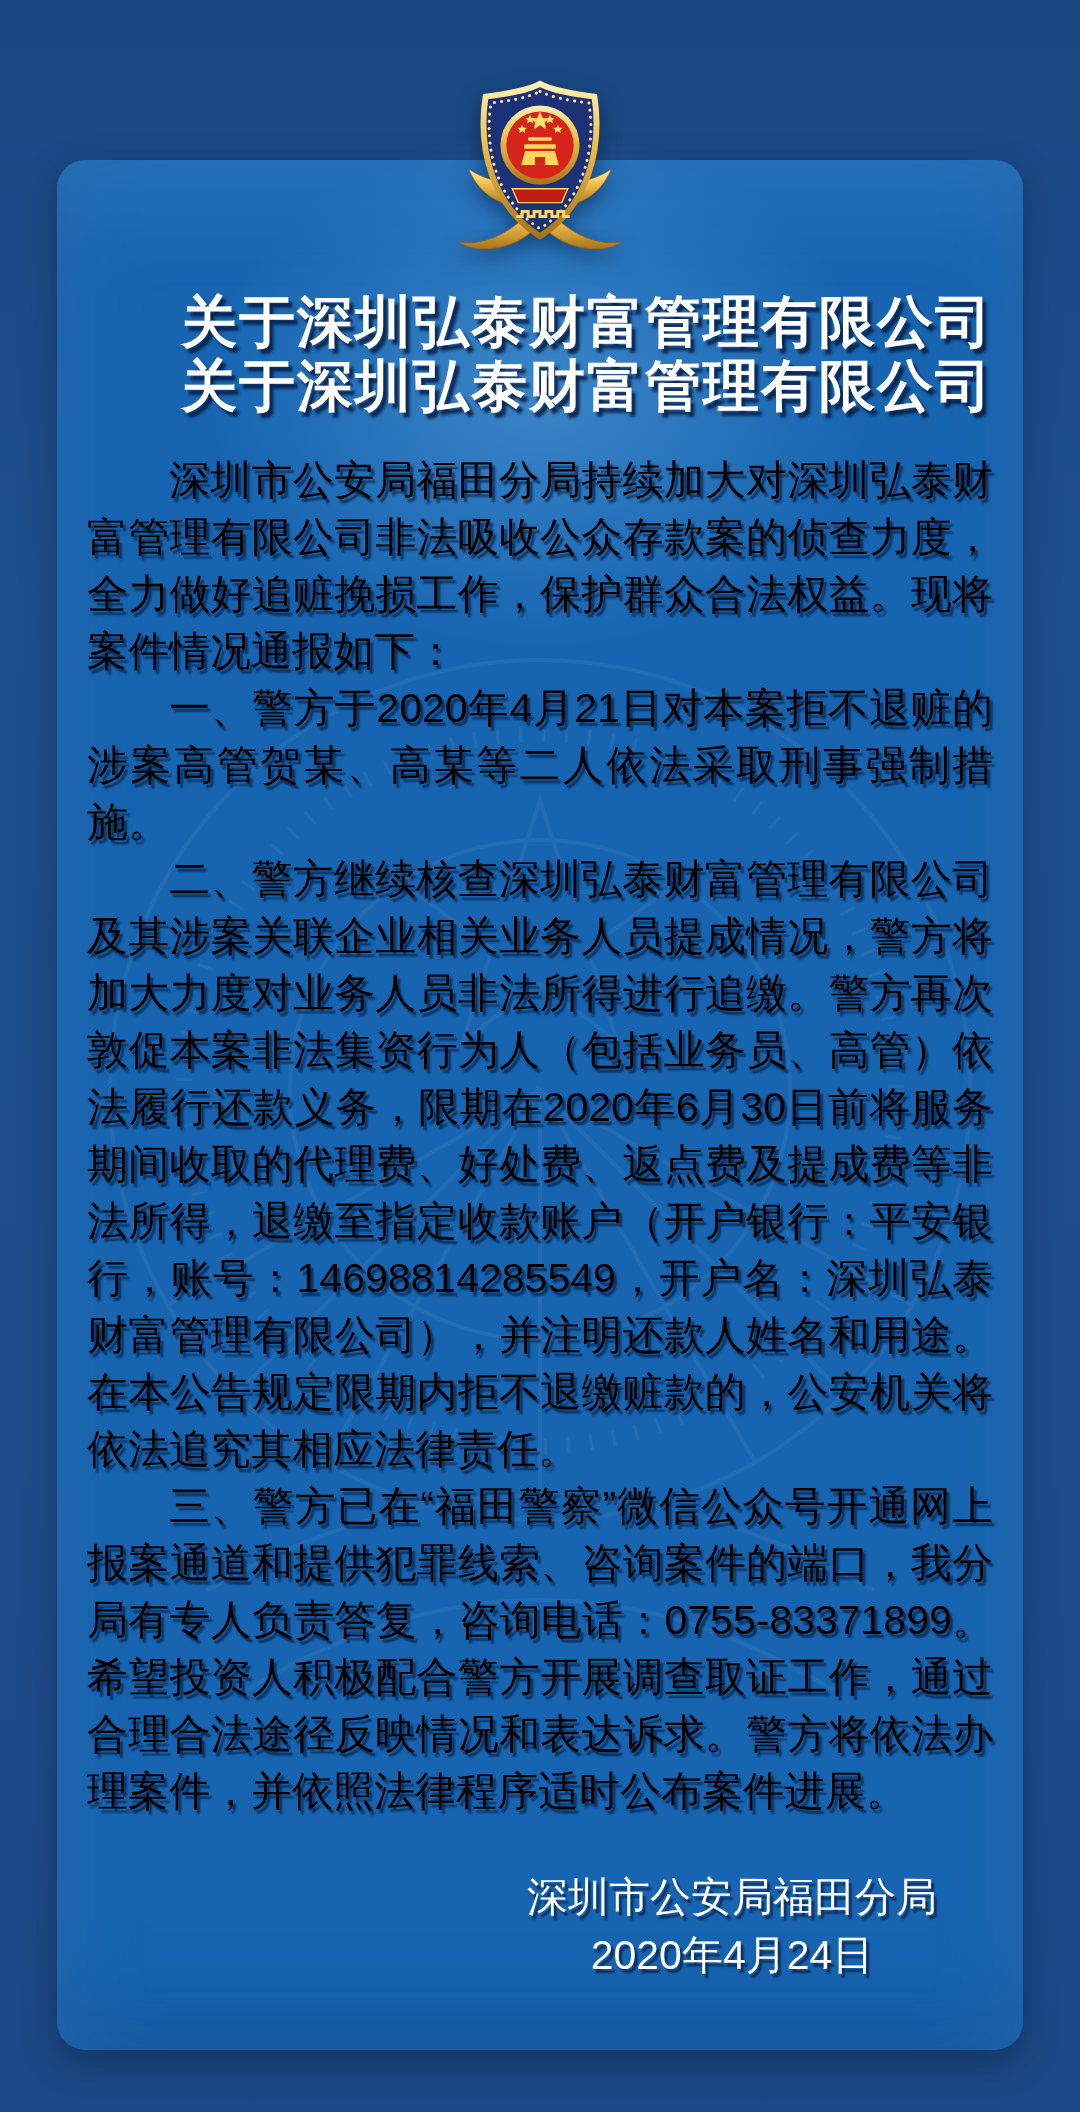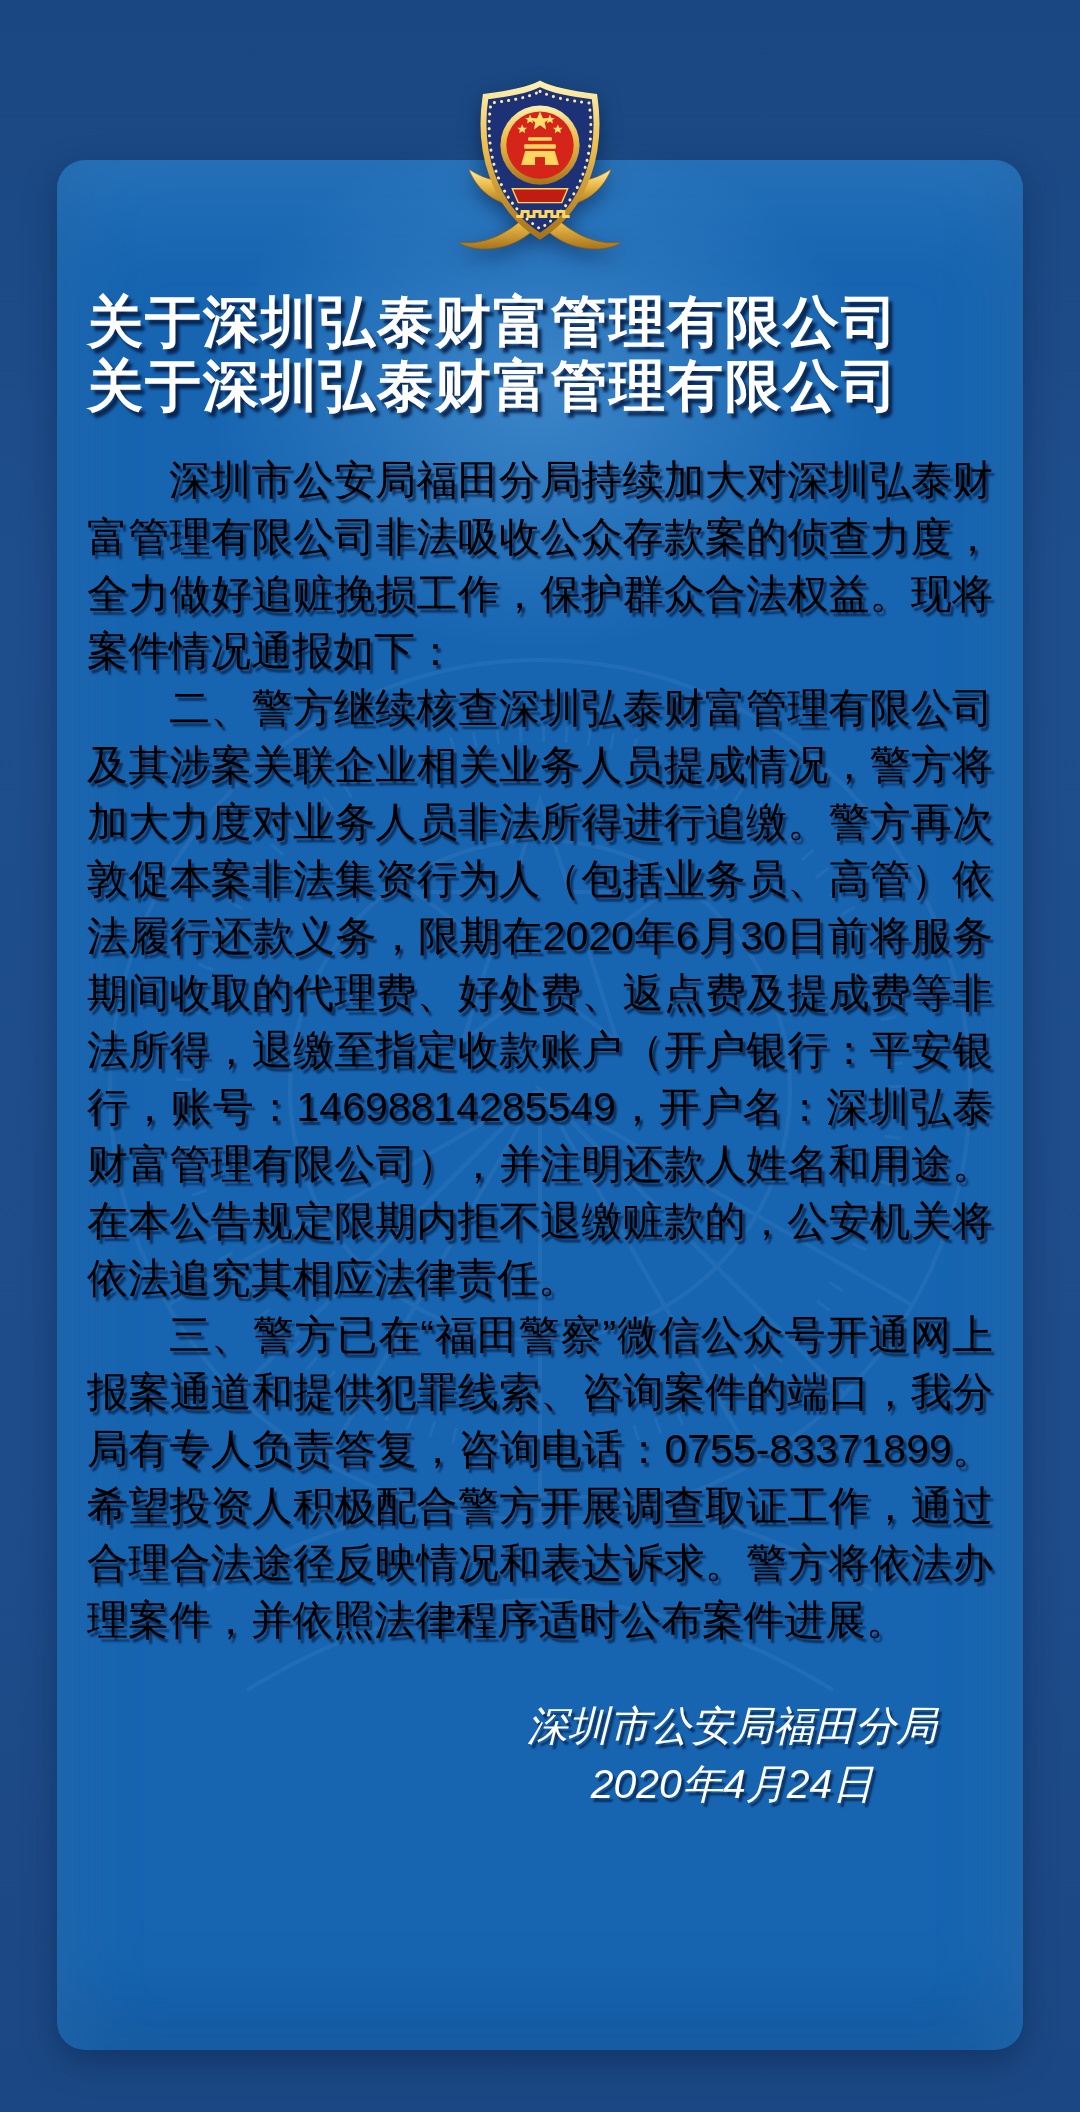--- a/index.html
+++ b/index.html
@@ -25,36 +25,35 @@
     position:absolute;left:0;top:0;width:966px;height:1890px;
     opacity:.055;pointer-events:none;
   }
   .badge{
     position:absolute;left:50%;top:58px;transform:translateX(-50%);
     width:198px;height:208px;z-index:5;
     filter:drop-shadow(0 7px 10px rgba(2,18,52,.5));
   }
   .panel-content{position:relative;padding:130px 30px 0 30px;z-index:2;}
   .page-title{
-    text-align:left;color:#ffffff;
+    text-align:right;color:#ffffff;
     font-family:"Liberation Serif","DejaVu Serif",serif;font-weight:700;
     font-size:56px;line-height:64px;letter-spacing:2px;
     text-shadow:4px 5px 3px rgba(6,26,64,.85);
   }
   .body-text{
     margin-top:34px;color:#000000;font-size:41px;line-height:57px;
     text-align:justify;text-justify:inter-ideograph;
     text-shadow:3px 4px 2px rgba(6,26,64,.72);
   }
   .para{margin:0;text-indent:2em;}
   .signature{
     margin:48px 56px 0 auto;width:fit-content;text-align:center;
     color:#ffffff;font-size:41px;line-height:58px;
     text-shadow:3px 4px 2px rgba(6,26,64,.72);
-    font-style:italic;
   }
 </style>
 </head>
 <body>
 
 <div class="poster">
 
   <div class="panel">
     <div class="panel-glow"></div>
 
@@ -71,20 +70,21 @@
     </svg>
 
     <div class="panel-content">
       <div class="page-title">
         <div>关于深圳弘泰财富管理有限公司</div>
         <div>关于深圳弘泰财富管理有限公司</div>
       </div>
 
       <div class="body-text">
         <p class="para">深圳市公安局福田分局持续加大对深圳弘泰财富管理有限公司非法吸收公众存款案的侦查力度，全力做好追赃挽损工作，保护群众合法权益。现将案件情况通报如下：</p>
+        <p class="para">一、警方于2020年4月21日对本案拒不退赃的涉案高管贺某、高某等二人依法采取刑事强制措施。</p>
         <p class="para">二、警方继续核查深圳弘泰财富管理有限公司及其涉案关联企业相关业务人员提成情况，警方将加大力度对业务人员非法所得进行追缴。警方再次敦促本案非法集资行为人（包括业务员、高管）依法履行还款义务，限期在2020年6月30日前将服务期间收取的代理费、好处费、返点费及提成费等非法所得，退缴至指定收款账户（开户银行：平安银行，账号：14698814285549，开户名：深圳弘泰财富管理有限公司），并注明还款人姓名和用途。在本公告规定限期内拒不退缴赃款的，公安机关将依法追究其相应法律责任。</p>
         <p class="para">三、警方已在“福田警察”微信公众号开通网上报案通道和提供犯罪线索、咨询案件的端口，我分局有专人负责答复，咨询电话：0755-83371899。希望投资人积极配合警方开展调查取证工作，通过合理合法途径反映情况和表达诉求。警方将依法办理案件，并依照法律程序适时公布案件进展。</p>
       </div>
 
       <div class="signature">
         <div>深圳市公安局福田分局</div>
         <div>2020年4月24日</div>
       </div>
     </div>
   </div>

